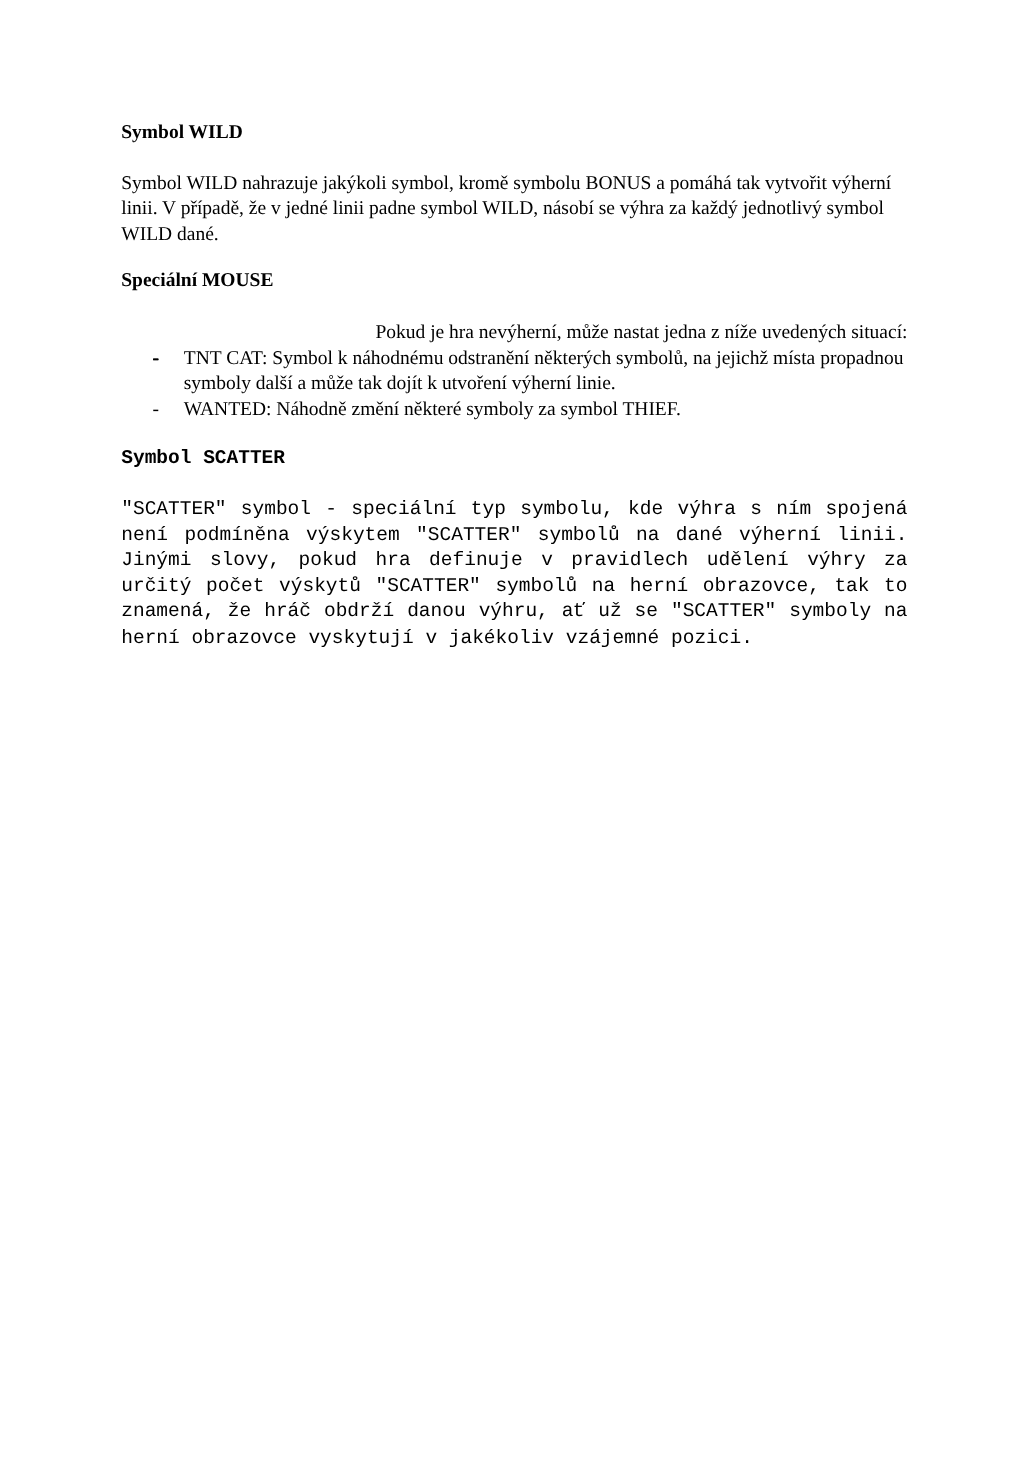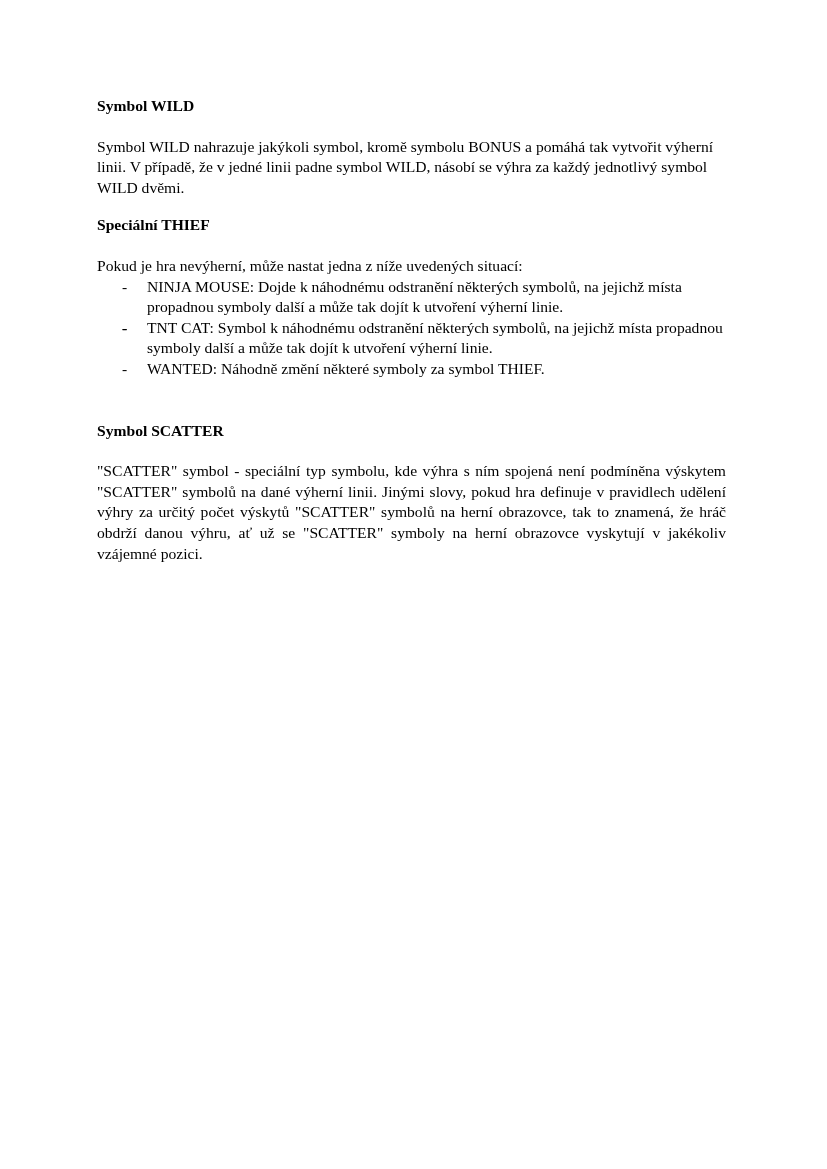--- a/index.html
+++ b/index.html
@@ -33,59 +33,60 @@
   }
   .para{
     margin:0 0 17px 0;
     text-align:left;
   }
   .para.justified{
     text-align:justify;
   }
   .para.intro{
     margin:0;
+    text-align:right;
   }
   .dash-list{
     list-style:none;
     margin:0;
     padding:0;
   }
   .dash-list li{
     position:relative;
     padding-left:50px;
   }
   .dash-list .marker{
     position:absolute;
     left:25px;
     top:0;
   }
   .section{
     margin:0;
   }
   .section-scatter{
-    margin-top:41px;
+    margin-top:18px;
+    font-family:Liberation Mono, monospace;
   }
 </style>
 </head>
 <body>
 
 <div class="page">
 
   <section class="section">
     <h2 class="heading">Symbol WILD</h2>
-    <p class="para">Symbol WILD nahrazuje jakýkoli symbol, kromě symbolu BONUS a pomáhá tak vytvořit výherní linii. V případě, že v jedné linii padne symbol WILD, násobí se výhra za každý jednotlivý symbol WILD dvěmi.</p>
+    <p class="para">Symbol WILD nahrazuje jakýkoli symbol, kromě symbolu BONUS a pomáhá tak vytvořit výherní linii. V případě, že v jedné linii padne symbol WILD, násobí se výhra za každý jednotlivý symbol WILD dané.</p>
   </section>
 
   <section class="section">
-    <h2 class="heading">Speciální THIEF</h2>
+    <h2 class="heading">Speciální MOUSE</h2>
     <p class="para intro">Pokud je hra nevýherní, může nastat jedna z níže uvedených situací:</p>
     <ul class="dash-list">
       <li>
         <span class="marker">-</span>
-        <span>NINJA MOUSE: Dojde k náhodnému odstranění některých symbolů, na jejichž místa propadnou symboly další a může tak dojít k utvoření výherní linie.</span>
       </li>
       <li>
         <span class="marker">-</span>
       </li>
       <li>
         <span class="marker">-</span>
         <span>TNT CAT: Symbol k náhodnému odstranění některých symbolů, na jejichž místa propadnou symboly další a může tak dojít k utvoření výherní linie.</span>
       </li>
       <li>
         <span class="marker">-</span>

